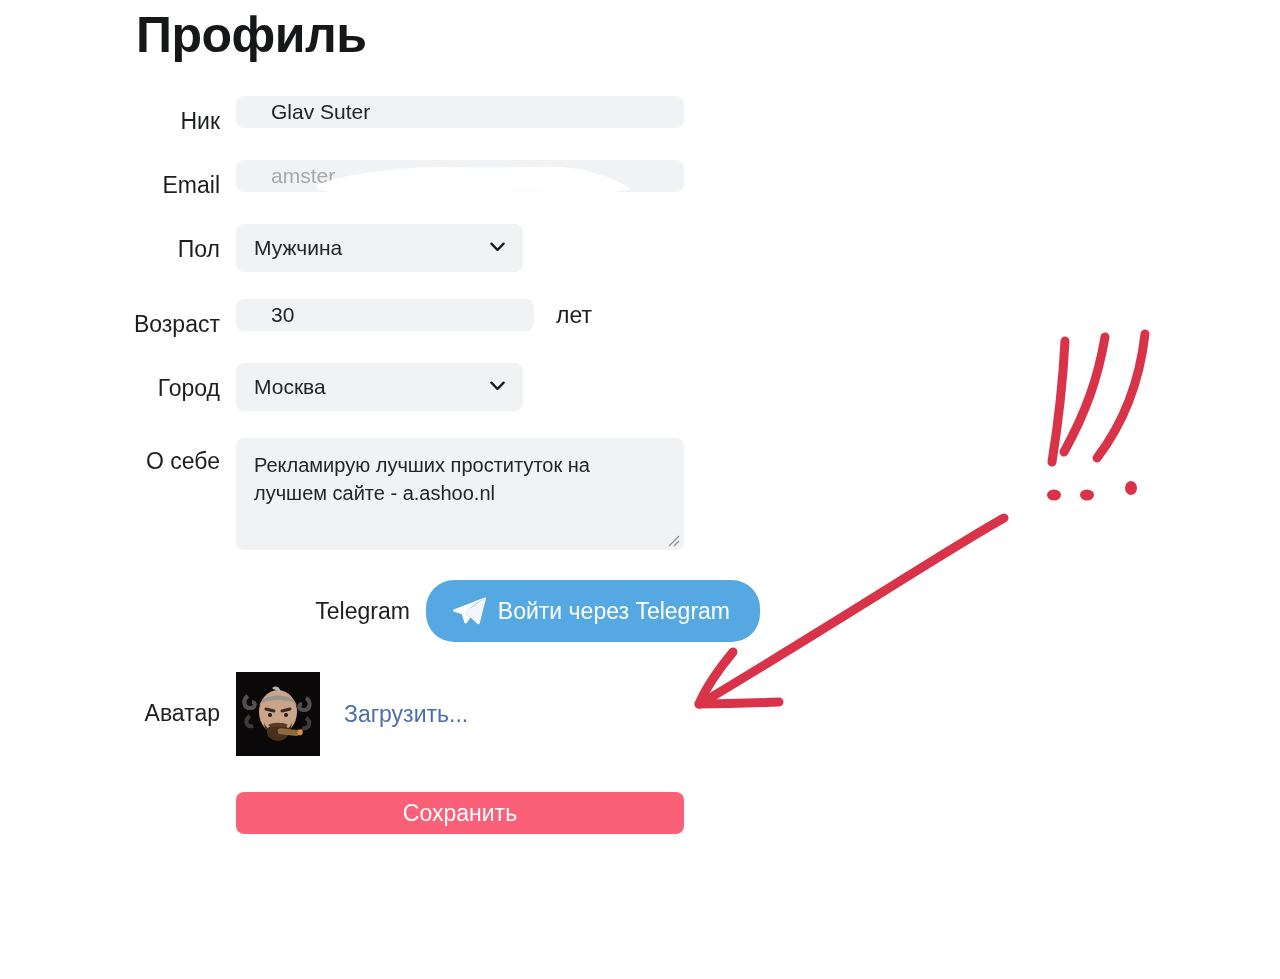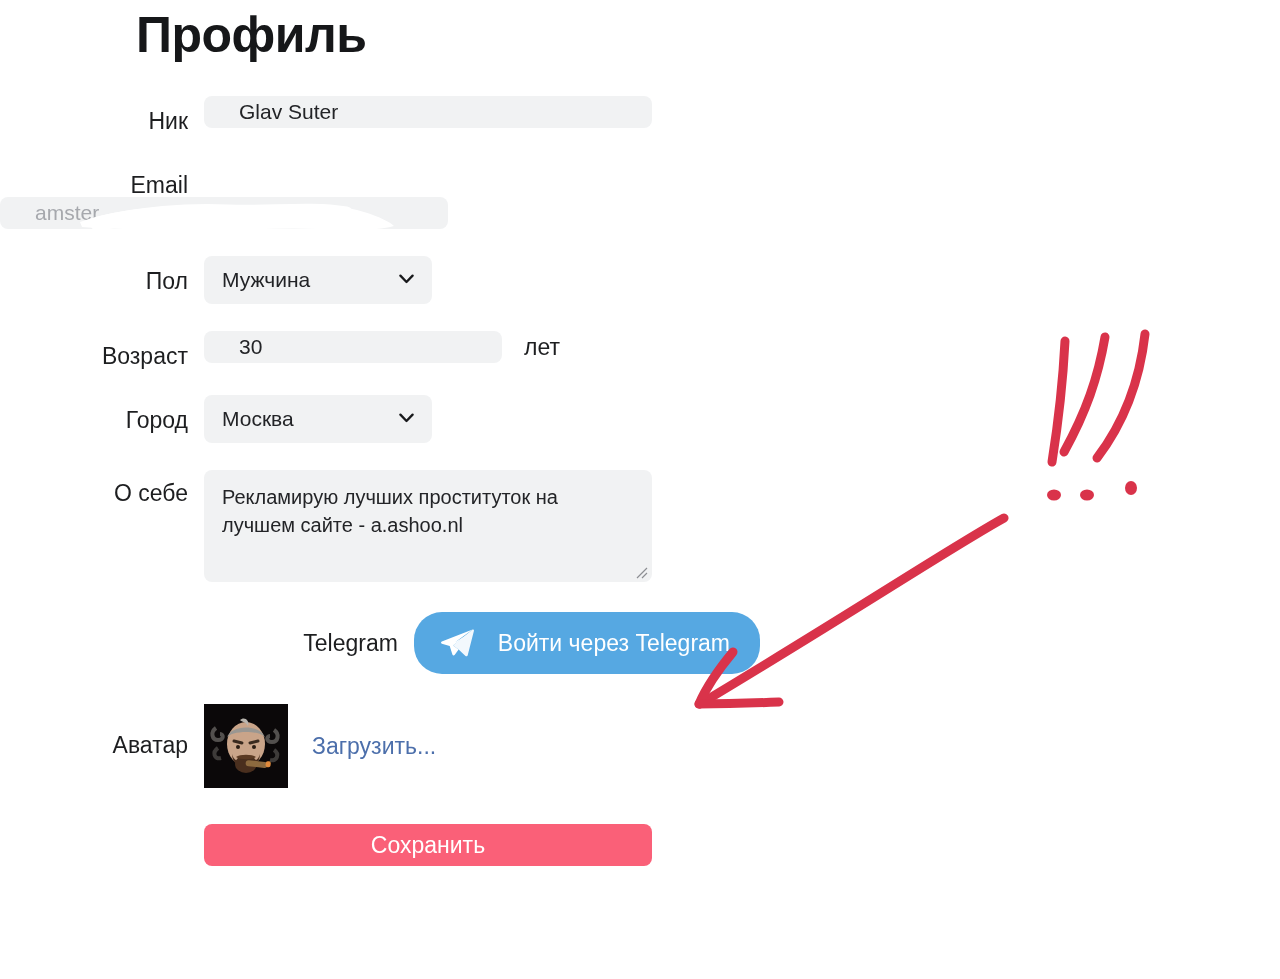--- a/index.html
+++ b/index.html
@@ -39,21 +39,21 @@
     top: 96px;
     width: 760px;
   }
   .form-row {
     position: relative;
     display: flex;
     align-items: flex-start;
     margin-bottom: 0;
   }
   .row-label {
-    width: 204px;
+    width: 236px;
     text-align: right;
     padding-right: 16px;
     box-sizing: border-box;
     font-size: 23px;
     color: #1d1e20;
     line-height: 1;
     white-space: nowrap;
   }
   .row-control {
     position: relative;
@@ -93,21 +93,21 @@
     left: 78px;
     top: 3px;
     width: 320px;
     height: 34px;
     pointer-events: none;
   }
 
   
   .select {
     position: relative;
-    width: 228px;
+    width: 287px;
     height: 48px;
     background: #f1f2f3;
     border-radius: 8px;
     box-sizing: border-box;
   }
   .select .sel-value {
     position: absolute;
     left: 18px;
     top: 0;
     line-height: 48px;
@@ -144,21 +144,21 @@
     right: 4px;
     bottom: 3px;
     width: 14px;
     height: 14px;
   }
 
   
   .tg-button {
     display: flex;
     align-items: center;
-    gap: 24px;
+    gap: 12px;
     background: #56a8e2;
     border: none;
     border-radius: 28px;
     height: 62px;
     padding: 0 30px 0 26px;
     cursor: pointer;
     font-family: inherit;
   }
   .tg-button .tg-icon { width: 34px; height: 30px; display: block; }
   .tg-button .tg-label {
@@ -216,21 +216,21 @@
 
 <div class="form">
 
   <div class="form-row" style="margin-bottom:27px;">
     <div class="row-label" style="padding-top:14px;">Ник</div>
     <div class="row-control">
       <input class="field nick" type="text" value="Glav Suter" style="">
     </div>
   </div>
 
-  <div class="form-row" style="margin-bottom:27px;flex-direction:column;">
+  <div class="form-row" style="margin-bottom:27px;">
     <div class="row-label" style="padding-top:14px;">Email</div>
     <div class="row-control">
       <input class="field email" type="text" value="amster" style="">
 
       <svg class="redaction" viewBox="0 0 320 34">
         <path d="M2 22 C30 12, 62 8, 96 6 C130 4, 166 10, 200 6 C232 2, 258 4, 286 12
                  C302 17, 312 22, 316 26 C300 31, 268 30, 240 29 C200 27, 160 31, 120 30
                  C82 29, 40 30, 4 27 Z" fill="#ffffff"></path>
         <path d="M20 24 C60 14, 110 10, 150 12 C190 14, 230 8, 268 14" stroke="#ffffff" stroke-width="15" stroke-linecap="round" fill="none"></path>
       </svg>

